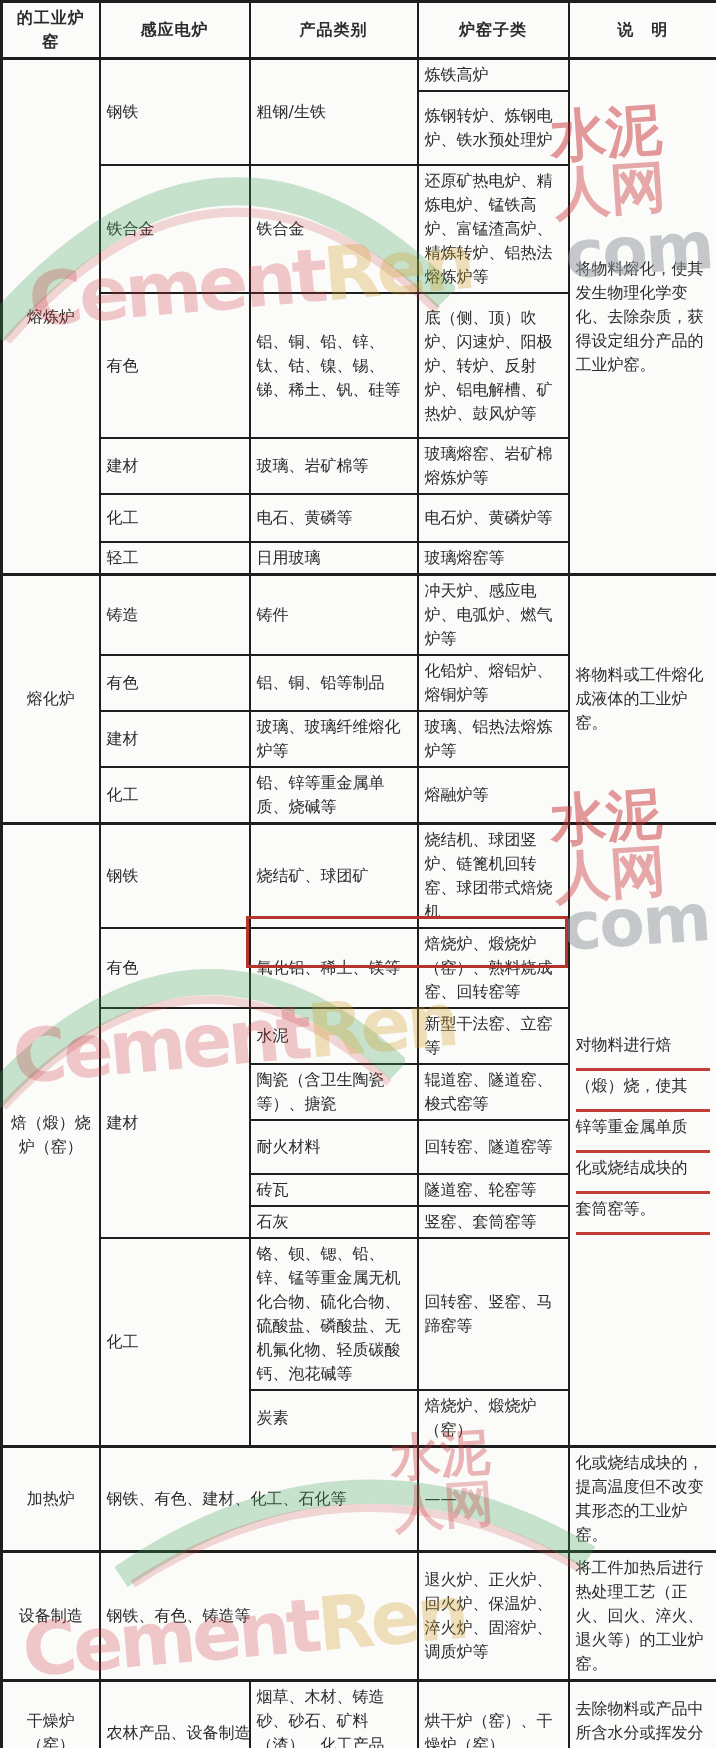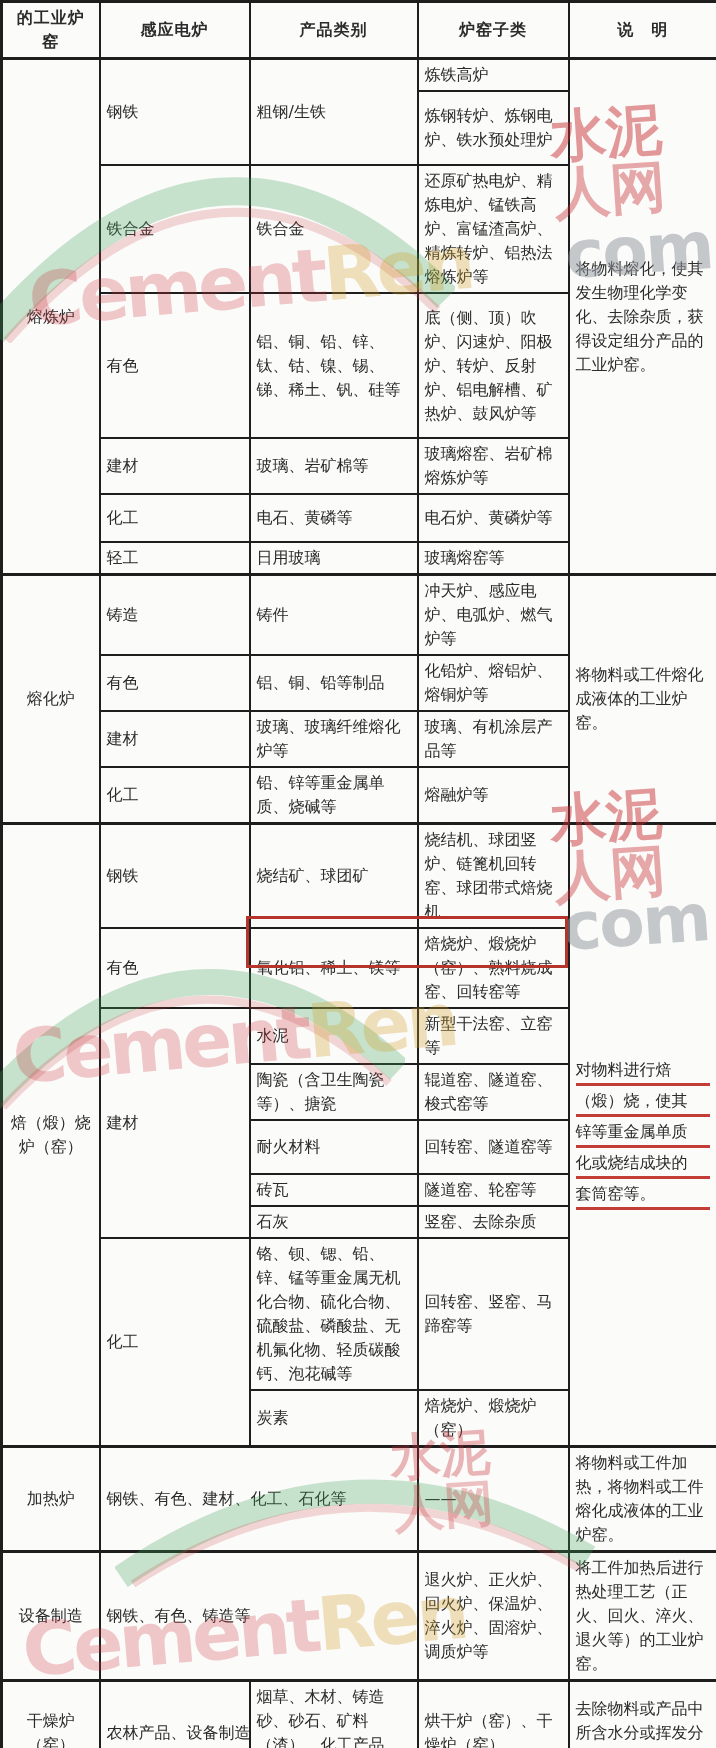--- a/index.html
+++ b/index.html
@@ -7,21 +7,21 @@
         font-family:"DejaVu Sans","Liberation Sans",sans-serif;color:#2b2b2b;}
   table.grid{border-collapse:collapse;table-layout:fixed;width:716px;background:transparent;}
   table.grid td{border:2px solid #1e1e1e;padding:3px 6px;vertical-align:middle;
                 font-size:16px;line-height:24px;overflow:hidden;background:transparent;}
   tr.gt td{border-top-width:3px;}
   table.grid{border:3px solid #1e1e1e;}
   td.hd{font-weight:bold;text-align:center;font-size:17px;letter-spacing:1px;padding:2px;}
   td.c1{text-align:center;white-space:pre-line;padding:2px;}
   td.c5{line-height:26px;padding:4px 7px;}
   td.clip1{white-space:nowrap;}
-  .rl{display:block;border-bottom:3px solid rgba(190,45,38,.92);margin-bottom:3px;padding-bottom:1px;}
+  .rl{display:block;border-bottom:3px solid rgba(190,45,38,.92);margin-bottom:3px;padding-bottom:11px;}
   .redbox{position:absolute;left:246px;top:916px;width:316px;height:46px;
           border:3px solid #b5342c;z-index:6;pointer-events:none;}
   
   .wm{position:absolute;pointer-events:none;z-index:5;}
   .stamp{display:grid;grid-template-rows:auto auto;line-height:1.02;font-weight:bold;
          color:rgba(199,42,48,.48);font-size:56px;transform:rotate(-4deg);text-align:center;}
   .stamp .s2{color:rgba(199,42,48,.40);}
   .com{font-weight:800;font-size:66px;color:rgba(148,153,160,.52);letter-spacing:-2px;
        transform:rotate(-4deg);}
   .brand{font-weight:800;font-size:74px;letter-spacing:-4px;transform:rotate(-5deg);
@@ -138,21 +138,21 @@
       <td class="c5" rowspan="4">将物料或工件熔化成液体的工业炉窑。</td>
     </tr>
     <tr style="height:50px">
       <td>有色</td>
       <td>铝、铜、铅等制品</td>
       <td>化铅炉、熔铝炉、熔铜炉等</td>
     </tr>
     <tr style="height:48px">
       <td>建材</td>
       <td>玻璃、玻璃纤维熔化炉等</td>
-      <td>玻璃、有机涂层产品等</td>
+      <td>玻璃、铝热法熔炼炉等</td>
     </tr>
     <tr style="height:49px">
       <td>化工</td>
       <td>铅、锌等重金属单质、烧碱等</td>
       <td>熔融炉等</td>
     </tr>
 
     <tr class="gt" style="height:97px">
       <td class="c1" rowspan="9">焙（煅）烧
 炉（窑）</td>
@@ -184,37 +184,37 @@
     <tr style="height:54px">
       <td>耐火材料</td>
       <td>回转窑、隧道窑等</td>
     </tr>
     <tr style="height:28px">
       <td>砖瓦</td>
       <td>隧道窑、轮窑等</td>
     </tr>
     <tr style="height:30px">
       <td>石灰</td>
-      <td>竖窑、去除杂质</td>
+      <td>竖窑、套筒窑等</td>
     </tr>
     <tr style="height:133px">
       <td rowspan="2">化工</td>
       <td>铬、钡、锶、铅、锌、锰等重金属无机化合物、硫化合物、硫酸盐、磷酸盐、无机氟化物、轻质碳酸钙、泡花碱等</td>
       <td>回转窑、竖窑、马蹄窑等</td>
     </tr>
     <tr style="height:49px">
       <td>炭素</td>
       <td>焙烧炉、煅烧炉（窑）</td>
     </tr>
 
     <tr class="gt" style="height:97px">
       <td class="c1">加热炉</td>
       <td colspan="2">钢铁、有色、建材、化工、石化等</td>
       <td>——</td>
-      <td class="c5">将物料或工件加热，将物料或工件熔化成液体的工业炉窑。</td>
+      <td class="c5">化或烧结成块的，提高温度但不改变其形态的工业炉窑。</td>
     </tr>
 
     <tr class="gt" style="height:120px">
       <td class="c1">设备制造</td>
       <td colspan="2">钢铁、有色、铸造等</td>
       <td>退火炉、正火炉、回火炉、保温炉、淬火炉、固溶炉、调质炉等</td>
       <td class="c5">将工件加热后进行热处理工艺（正火、回火、淬火、退火等）的工业炉窑。</td>
     </tr>
 
     <tr class="gt" style="height:98px">

